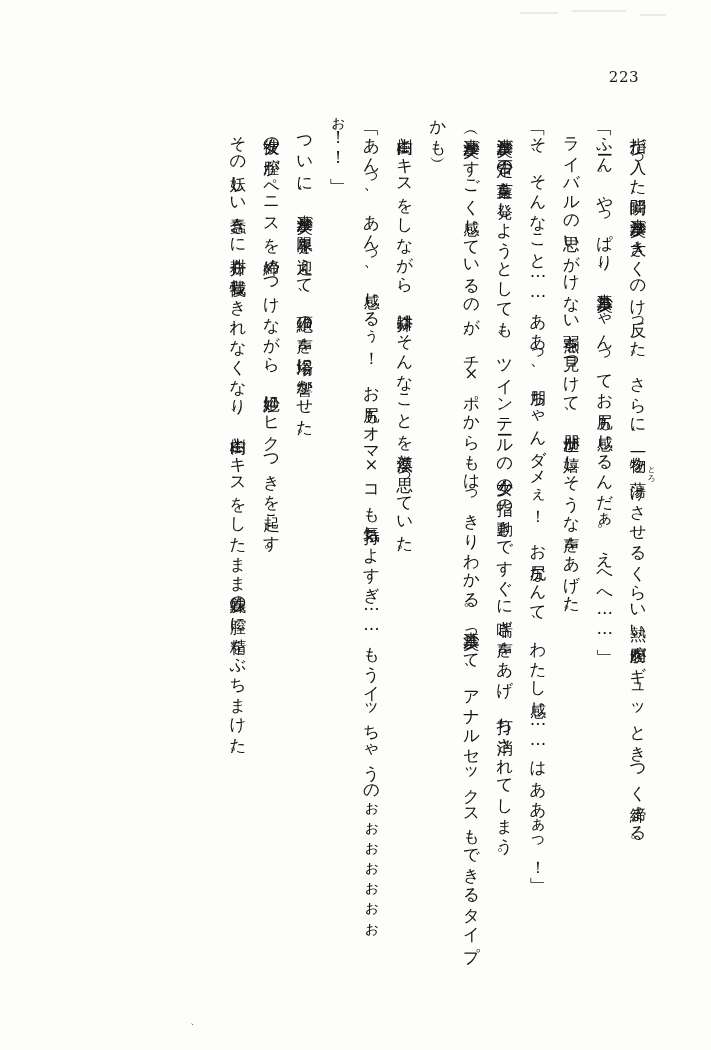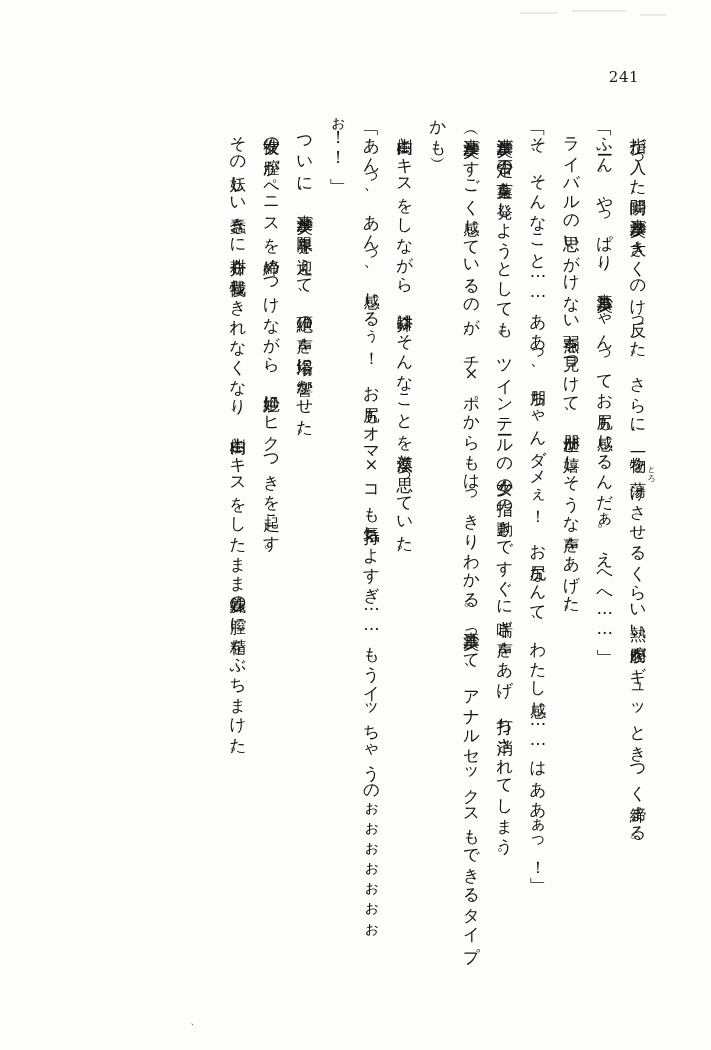--- a/index.html
+++ b/index.html
@@ -88,21 +88,21 @@
 </style>
 </head>
 <body>
 
 <div id="page">
 
   <div class="artifact" id="artifact-a"></div>
   <div class="artifact" id="artifact-b"></div>
   <div class="artifact" id="artifact-c"></div>
 
-  <div id="page-number">241</div>
+  <div id="page-number">223</div>
 
   <div id="text-block">
     <p class="para">指が入った瞬間、真沙美が大きくのけ反った。さらに、一物を<ruby>蕩<rt>とろ</rt></ruby>けさせるくらい熱い膣肉がギュッときつく締まる。</p>
     <p class="para">「ふーん。やっぱり、真沙美ちゃんってお尻も感じるんだぁ。えへへ……」</p>
     <p class="para">ライバルの思いがけない弱点を見つけて、朋世が嬉しそうな声をあげた。</p>
     <p class="para">「そ、そんなこと……ああっ、朋ちゃんダメぇ！　お尻なんて、わたし感じ……はああぁっ！」</p>
     <p class="para">真沙美が否定の言葉を発しようとしても、ツインテールの少女の指の動きですぐに喘ぎ声をあげ、打ち消されてしまう。</p>
     <p class="para">（真沙美がすごく感じているのが、チ×ポからもはっきりわかる。真沙美って、アナルセックスもできるタイプかも）</p>
     <p class="para">由樹とキスをしながら、耕介はそんなことを漠然と思っていた。</p>
     <p class="para">「あんっ、あんっ、感じるぅ！　お尻もオマ×コも気持ちよすぎ……もうイッちゃうのぉぉぉぉぉぉぉぉ!!」</p>

